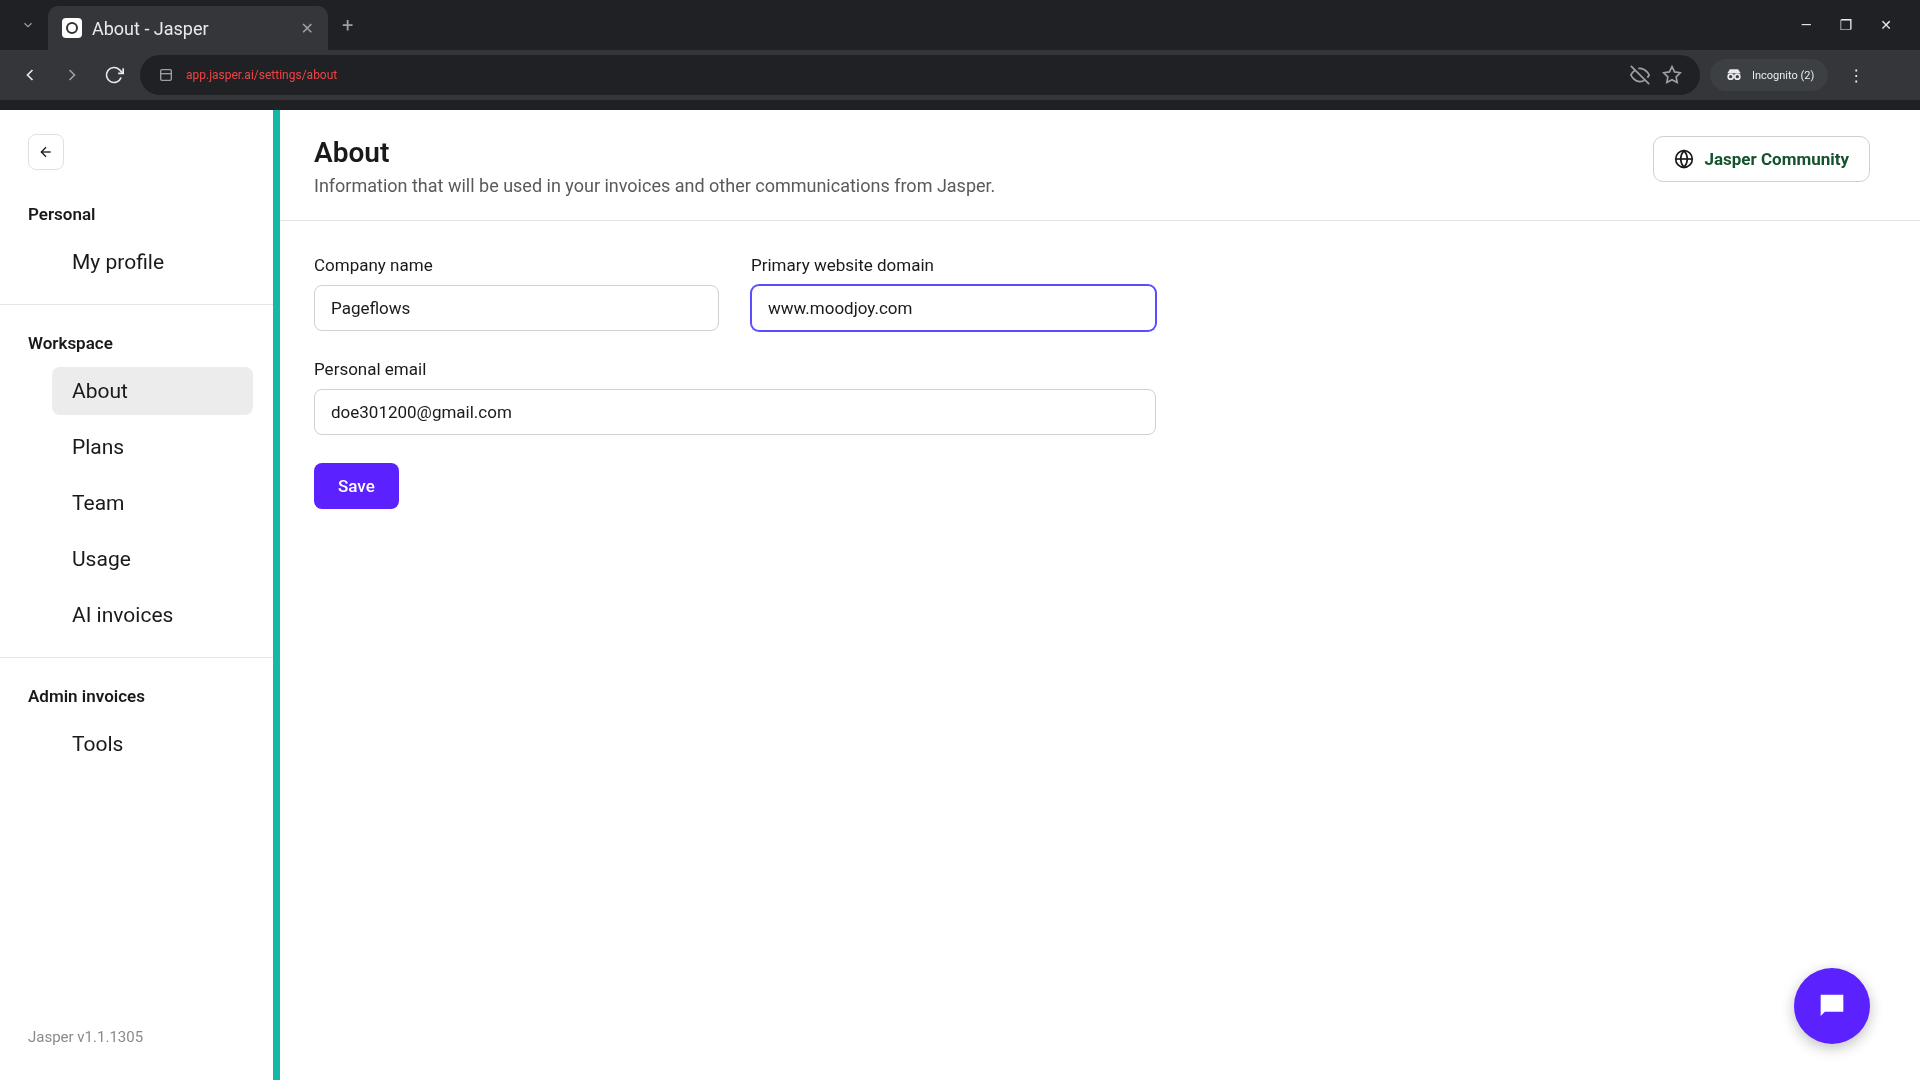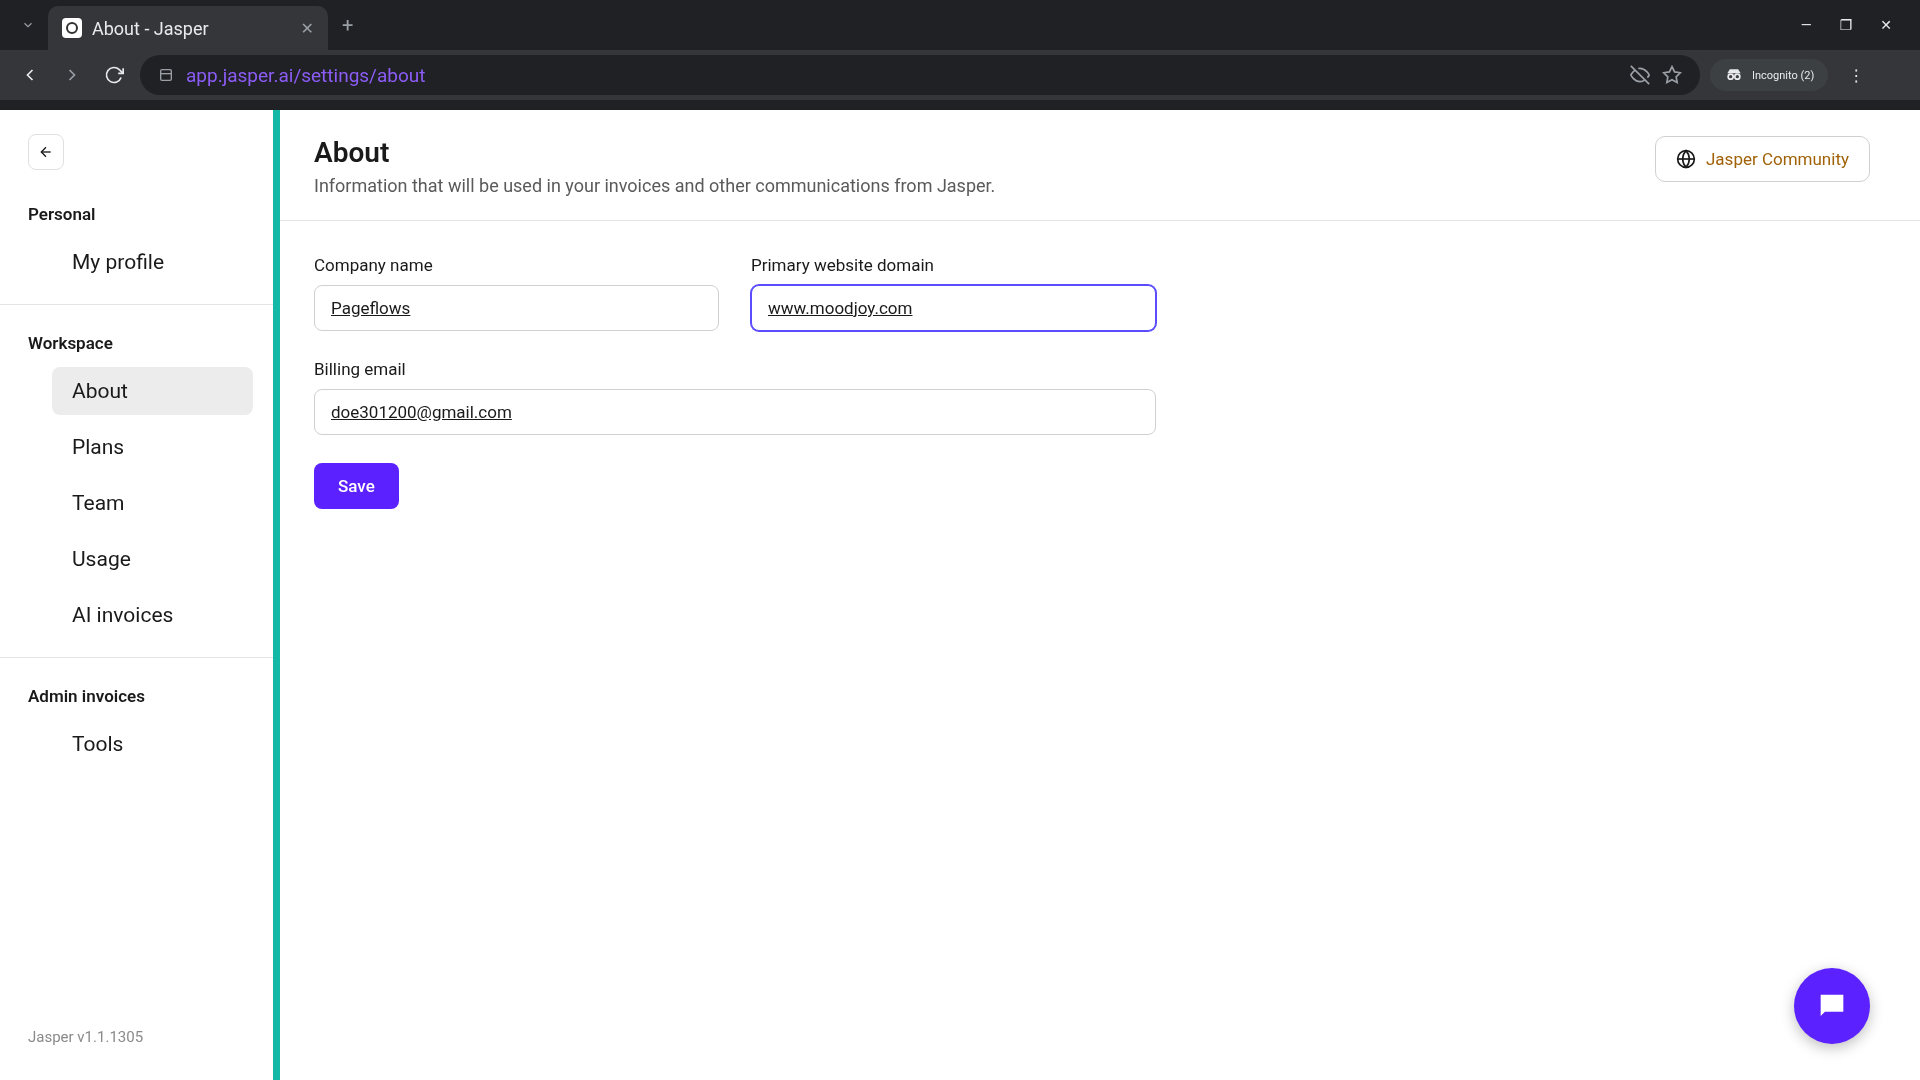--- a/index.html
+++ b/index.html
@@ -15,47 +15,47 @@
 .tab-title { color: #e8eaed; font-size: 18px; flex: 1; }
 .tab-close { color: #9aa0a6; font-size: 16px; }
 .new-tab { color: #9aa0a6; font-size: 20px; margin-left: 14px; }
 .window-controls { margin-left: auto; display: flex; gap: 28px; padding-right: 20px; color: #e8eaed; }
 .window-controls span { font-size: 14px; }
 
 .addr-bar { height: 50px; display: flex; align-items: center; padding: 0 14px; gap: 10px; background: #35363a; }
 .nav-btn { width: 32px; height: 32px; display: flex; align-items: center; justify-content: center; color: #9aa0a6; }
 .nav-btn.active { color: #e8eaed; }
 .url-box { flex: 1; background: #202124; border-radius: 24px; height: 40px; display: flex; align-items: center; padding: 0 18px; gap: 12px; color: #9aa0a6; max-width: 1560px; }
-.url-text { color: #8b5cf6; font-size: 19px; flex: 1; }
+.url-text { color: #ef4444; font-size: 12px; flex: 1; }
 .incognito-badge { background: #3c4043; border-radius: 20px; padding: 6px 14px; display: flex; align-items: center; gap: 8px; color: #e8eaed; font-size: 11px; }
 .menu-dots { color: #e8eaed; padding: 0 10px; }
 
 
 .app { position: absolute; top: 110px; left: 0; right: 0; bottom: 0; background: #fff; display: flex; }
 .sidebar { width: 280px; border-right: 7px solid #14b8a6; display: flex; flex-direction: column; padding: 24px 0; }
 .back-btn { width: 36px; height: 36px; border: 1px solid #e0e0e0; border-radius: 8px; display: flex; align-items: center; justify-content: center; margin: 0 28px 20px; }
 .section-label { font-size: 17px; font-weight: 600; color: #1a1a1a; padding: 14px 28px 10px; }
 .nav-item { font-size: 21px; color: #1a1a1a; padding: 12px 20px; margin: 4px 20px 4px 52px; border-radius: 8px; cursor: pointer; }
 .nav-item.active { background: #ececec; }
 .nav-item.indent { margin-left: 52px; }
 .divider { height: 1px; background: #e5e5e5; margin: 14px 0; }
 .version { margin-top: auto; padding: 0 28px 10px; color: #8a8a8a; font-size: 15px; }
 
 .main { flex: 1; display: flex; flex-direction: column; }
 .header { padding: 26px 50px 24px 34px; border-bottom: 1px solid #e5e5e5; display: flex; align-items: flex-start; }
 .header-text h1 { font-size: 28px; font-weight: 600; color: #1a1a1a; margin-bottom: 6px; }
 .header-text p { font-size: 18px; color: #5a5a5a; }
-.community-btn { margin-left: auto; border: 1px solid #d0d0d0; border-radius: 10px; padding: 12px 20px; display: flex; align-items: center; gap: 10px; font-size: 17px; font-weight: 400; color: #a16207; background: #fff; }
+.community-btn { margin-left: auto; border: 1px solid #d0d0d0; border-radius: 10px; padding: 12px 20px; display: flex; align-items: center; gap: 10px; font-size: 17px; font-weight: 700; color: #14532d; background: #fff; }
 
 .form { padding: 34px; max-width: 1220px; }
 .row { display: flex; gap: 32px; margin-bottom: 28px; }
 .field { flex: 1; max-width: 405px; }
 .field.wide { max-width: 842px; }
 .label { display: block; font-size: 17px; color: #1a1a1a; margin-bottom: 10px; }
-.input { width: 100%; height: 46px; border: 1px solid #d0d0d0; border-radius: 8px; padding: 0 16px; font-size: 17px; color: #1a1a1a; outline: none; text-decoration: underline; }
+.input { width: 100%; height: 46px; border: 1px solid #d0d0d0; border-radius: 8px; padding: 0 16px; font-size: 17px; color: #1a1a1a; outline: none; }
 .input.focused { border-color: #5b4cff; box-shadow: 0 0 0 1px #5b4cff; }
 .save-btn { background: #5b21ff; color: #fff; border: none; border-radius: 8px; padding: 13px 24px; font-size: 17px; font-weight: 500; cursor: pointer; }
 
 .chat-fab { position: absolute; right: 50px; bottom: 36px; width: 76px; height: 76px; border-radius: 50%; background: #5b21ff; display: flex; align-items: center; justify-content: center; box-shadow: 0 4px 14px rgba(0,0,0,0.25); }
 .chat-fab svg { width: 34px; height: 34px; }
 </style>
 </head>
 <body>
 
 <div class="browser-chrome">
@@ -174,21 +174,21 @@
           <label class="label">Company name</label>
           <input class="input" value="Pageflows" style="">
         </div>
         <div class="field">
           <label class="label">Primary website domain</label>
           <input class="input focused" value="www.moodjoy.com" style="">
         </div>
       </div>
       <div class="row">
         <div class="field wide">
-          <label class="label">Billing email</label>
+          <label class="label">Personal email</label>
           <input class="input" value="doe301200@gmail.com" style="">
         </div>
       </div>
       <button class="save-btn">Save</button>
     </div>
   </main>
 
   <div class="chat-fab">
     <svg viewBox="0 0 24 24" fill="#fff">
         <path d="M4 4h16v12H7l-3 3V4z"></path>

